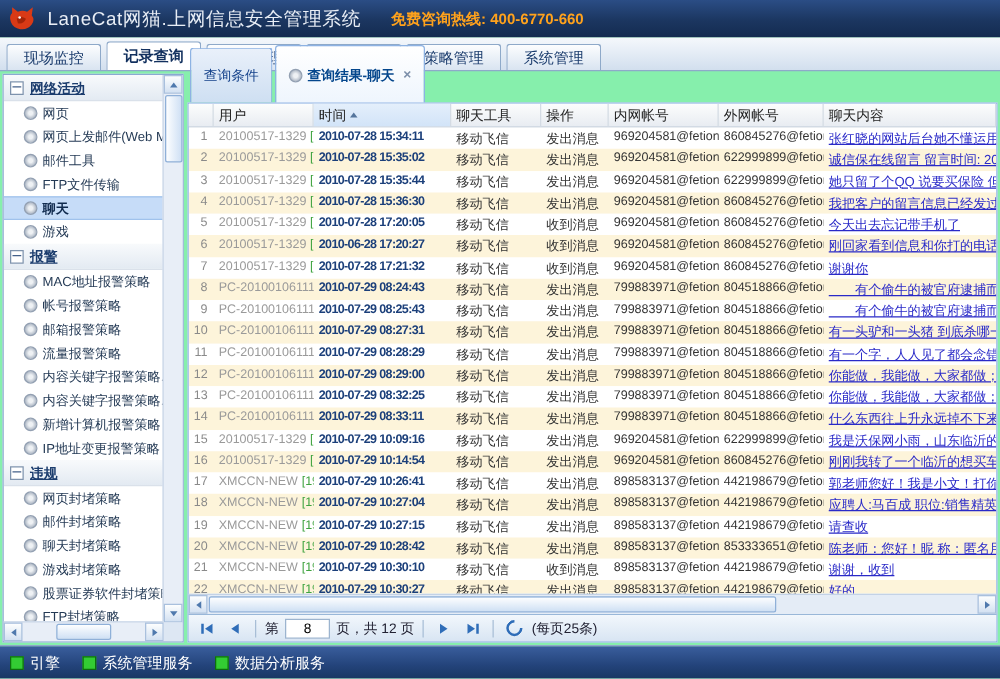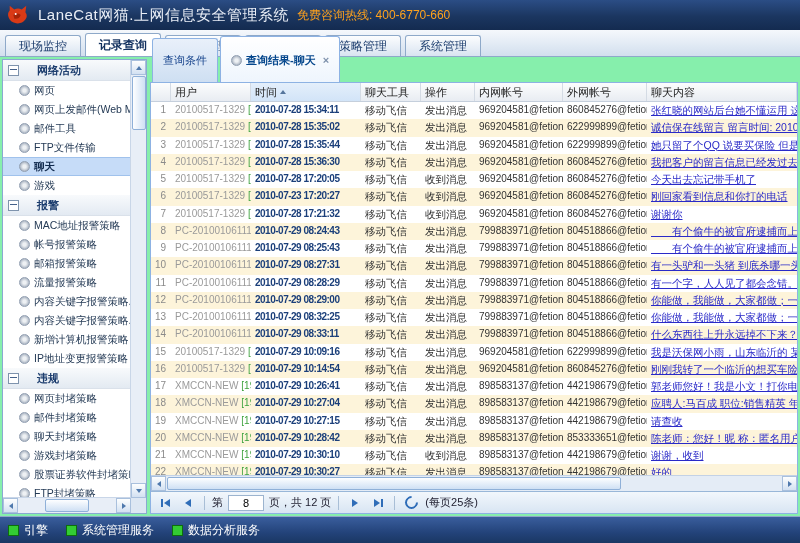--- a/index.html
+++ b/index.html
@@ -5,38 +5,38 @@
   html,body{margin:0;padding:0;}
   body{width:800px;height:543px;font-family:"Liberation Sans","DejaVu Sans",sans-serif;}
   .app{position:relative;width:800px;height:543px;background:#86efac;overflow:hidden;}
 
   
   .app-header{position:absolute;top:0;left:0;width:100%;height:30px;
     background:linear-gradient(180deg,#2b4d85 0%,#1b3660 55%,#142b50 100%);
     display:flex;align-items:center;box-sizing:border-box;}
   .logo{margin-left:6px;display:flex;align-items:center;}
   .app-title{color:#e9eef6;font-size:15px;margin-left:8px;letter-spacing:.5px;}
-  .hotline{color:#ffa21c;font-size:12px;font-weight:normal;margin-left:8px;}
+  .hotline{color:#ffa21c;font-size:12px;font-weight:bold;margin-left:24px;}
 
   
   .nav-strip{position:absolute;top:30px;left:0;width:100%;height:27px;
     background:linear-gradient(#f5f8fc,#d2dfee);border-bottom:1px solid #8ea9c9;
     box-sizing:border-box;display:flex;align-items:flex-end;padding-left:5px;gap:4px;}
   .nav-tab{height:20px;line-height:20px;padding:0 13px;font-size:12px;color:#1c3d6e;
     background:linear-gradient(#fcfdfe,#d9e4f1);border:1px solid #8ea9c9;border-bottom:none;
     border-radius:3px 3px 0 0;white-space:nowrap;}
   .nav-tab.active{background:#ffffff;font-weight:bold;height:22px;line-height:22px;color:#12305e;}
 
   
   .sidebar{position:absolute;left:2px;top:59px;width:145px;height:455px;background:#fff;
     border:1px solid #8aa9d1;box-sizing:border-box;}
   .sidebar-inner{position:absolute;left:0;top:0;right:15px;bottom:15px;overflow:hidden;}
   .group-header{height:20px;background:linear-gradient(#f8fafc,#e3eaf2);
-    border-bottom:1px solid #dae1ea;display:flex;align-items:center;gap:18px;padding-left:5px;
-    font-size:11px;font-weight:bold;color:#1c3d6e;}
+    border-bottom:1px solid #dae1ea;display:flex;align-items:center;gap:5px;padding-left:5px;
+    font-size:11px;font-weight:bold;color:#1c3d6e;text-decoration:underline;}
   .collapse-box{width:9px;height:9px;border:1px solid #7e93ad;background:#fff;position:relative;flex:0 0 auto;}
   .collapse-box::after{content:"";position:absolute;left:1px;right:1px;top:3px;height:1px;background:#44618a;}
   .side-item{height:19px;display:flex;align-items:center;gap:4px;padding-left:16px;
     font-size:10.5px;color:#243a55;white-space:nowrap;overflow:hidden;}
   .side-item.selected{background:#c6dcf8;border-top:1px solid #a0c2ec;border-bottom:1px solid #a0c2ec;
     height:17px;font-weight:bold;color:#102a4e;}
   .gear{width:9px;height:9px;border-radius:50%;flex:0 0 auto;
     background:radial-gradient(circle,#eef1f4 25%,#a9b3c1 75%);border:1px solid #93a0b2;}
 
   
@@ -72,21 +72,21 @@
   .hcell.sorted{background:linear-gradient(#e4effb,#d2e4f8);}
   .sort-asc{width:0;height:0;border-left:3.5px solid transparent;border-right:3.5px solid transparent;border-bottom:4px solid #55759c;}
   .grid-body{flex:1 1 auto;overflow:hidden;}
   .grid-row{display:flex;height:17.25px;box-sizing:border-box;background:#fff;}
   .grid-row.alt{background:#fdf4da;}
   .cell{box-sizing:border-box;padding:2px 4px 0 4px;font-size:10px;white-space:nowrap;overflow:hidden;flex:0 0 auto;}
 
   .w-no{width:20px;}
   .w-user{width:80px;}
   .w-time{width:110px;}
-  .w-tool{width:60px;}
+  .w-tool{width:72px;}
   .w-action{width:54px;}
   .w-internal{width:88px;}
   .w-external{width:84px;}
   .w-content{flex:1 1 auto;width:auto;}
 
   .col-no{text-align:right;color:#8a8a8a;padding-right:5px;}
   .col-user{color:#9a9a9a;}
   .user-suffix{color:#3fa33f;margin-left:3px;}
   .col-time{font-weight:bold;color:#1b3f7a;letter-spacing:-.5px;}
   .col-tool,.col-action{color:#333;font-size:10.5px;}
@@ -346,21 +346,21 @@
             <div class="cell w-time col-time">2010-07-28 17:20:05</div>
             <div class="cell w-tool col-tool">移动飞信</div>
             <div class="cell w-action col-action">收到消息</div>
             <div class="cell w-internal col-int">969204581@fetion</div>
             <div class="cell w-external col-ext">860845276@fetion</div>
             <div class="cell w-content"><a class="chat-link">今天出去忘记带手机了</a></div>
           </div>
           <div class="grid-row alt">
             <div class="cell w-no col-no">6</div>
             <div class="cell w-user col-user"><span>20100517-1329</span><span class="user-suffix">[1</span></div>
-            <div class="cell w-time col-time">2010-07-23 17:20:27</div>
+            <div class="cell w-time col-time">2010-06-28 17:20:27</div>
             <div class="cell w-tool col-tool">移动飞信</div>
             <div class="cell w-action col-action">收到消息</div>
             <div class="cell w-internal col-int">969204581@fetion</div>
             <div class="cell w-external col-ext">860845276@fetion</div>
             <div class="cell w-content"><a class="chat-link">刚回家看到信息和你打的电话</a></div>
           </div>
           <div class="grid-row">
             <div class="cell w-no col-no">7</div>
             <div class="cell w-user col-user"><span>20100517-1329</span><span class="user-suffix">[1</span></div>
             <div class="cell w-time col-time">2010-07-28 17:21:32</div>

